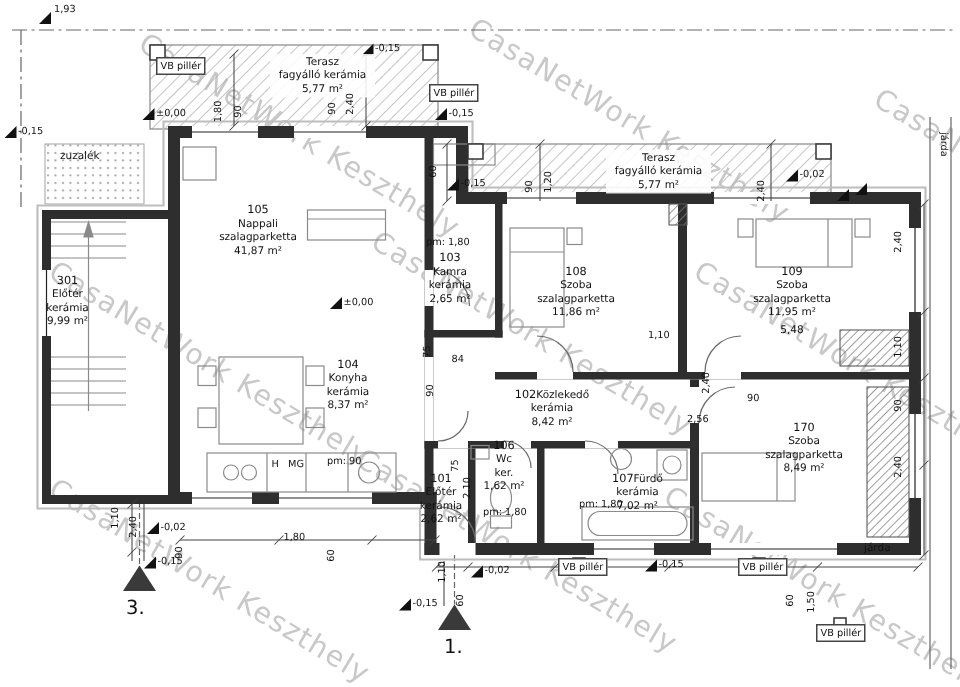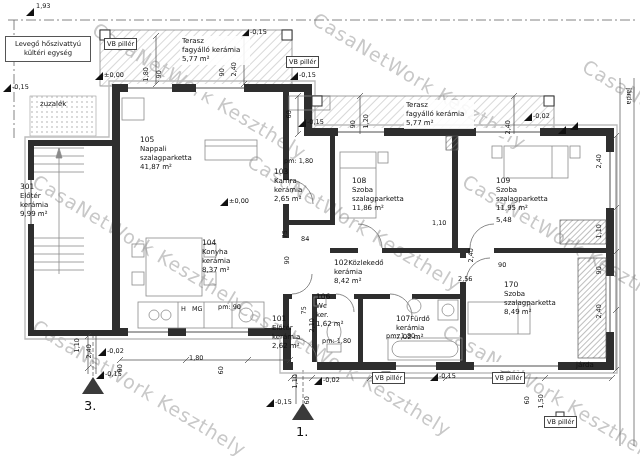--- a/index.html
+++ b/index.html
@@ -2,21 +2,21 @@
 <html><head>
 <meta charset="utf-8">
 <style>
   *{margin:0;padding:0;box-sizing:border-box}
   html,body{background:#fff}
   body{font-family:"DejaVu Sans","Liberation Sans",sans-serif;color:#111}
   .sheet{position:relative;width:640px;height:458px;background:#fff;overflow:hidden}
   .wm{position:absolute;color:#c8c8c8;font-size:19px;white-space:nowrap;
       transform:rotate(31deg);transform-origin:left top;letter-spacing:1px;pointer-events:none}
   svg.plan{position:absolute;left:0;top:0}
-  .room-label{position:absolute;text-align:left;font-size:7px;line-height:1.3;color:#101010}
+  .room-label{position:absolute;text-align:center;font-size:7px;line-height:1.3;color:#101010}
   .room-label .rid{font-size:7.5px}
   .terrace-label{background:rgba(255,255,255,.88);padding:1px 2px}
   .dim{position:absolute;font-size:6.5px;color:#111;white-space:nowrap;line-height:1}
   .dim.rot{transform:rotate(-90deg);transform-origin:left bottom}
   .vb{position:absolute;font-size:6.5px;border:1px solid #444;background:#fff;padding:0 2px;line-height:1.6;white-space:nowrap}
   .heat-pump{position:absolute;left:5px;top:36px;width:86px;border:1px solid #555;background:#fff;
              font-size:6.8px;text-align:center;padding:3px 2px;line-height:1.35}
   .plain-label{position:absolute;font-size:7px;color:#111;white-space:nowrap}
   .vtext{writing-mode:vertical-rl}
   .section-num{position:absolute;font-size:13px;color:#111}
@@ -209,21 +209,20 @@
       <polygon points="558,134 566,126 566,134"></polygon>
       <polygon points="570,130 578,122 578,130"></polygon>
     </g>
 
     <g fill="#3a3a3a">
       <polygon points="82,394 104,394 93,377"></polygon>
       <polygon points="292,420 314,420 303,403"></polygon>
     </g>
   </svg>
 
-  <div class="heat-pump">Levegő hőszivattyú kültéri egység</div>
 
   <div class="plain-label" style="left:40px;top:100px">zuzalék</div>
   <div class="plain-label" style="left:576px;top:361px">járda</div>
   <div class="plain-label vtext" style="left:625px;top:88px;font-size:6.5px">járda</div>
 
   <div class="vb" style="left:104px;top:38px">VB pillér</div>
   <div class="vb" style="left:286px;top:56px">VB pillér</div>
   <div class="vb" style="left:372px;top:372px">VB pillér</div>
   <div class="vb" style="left:492px;top:372px">VB pillér</div>
   <div class="vb" style="left:544px;top:416px">VB pillér</div>

